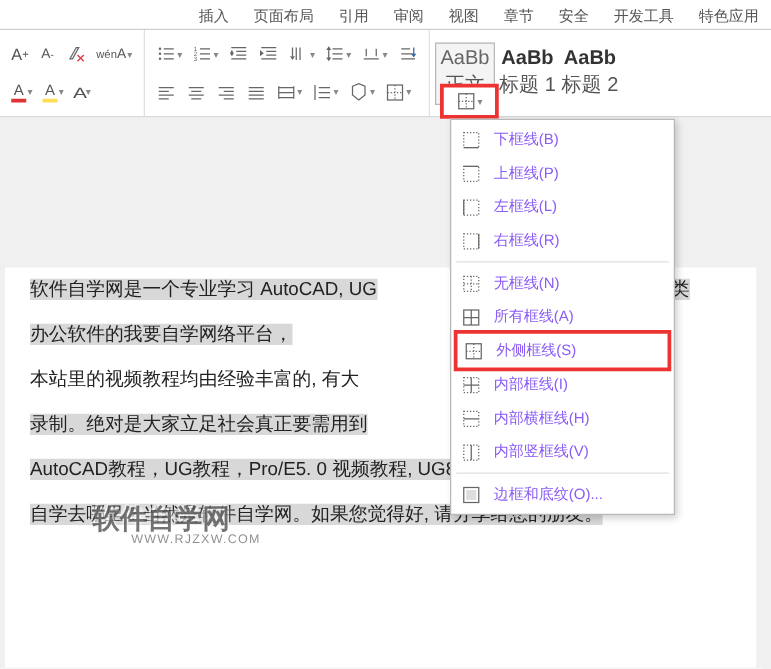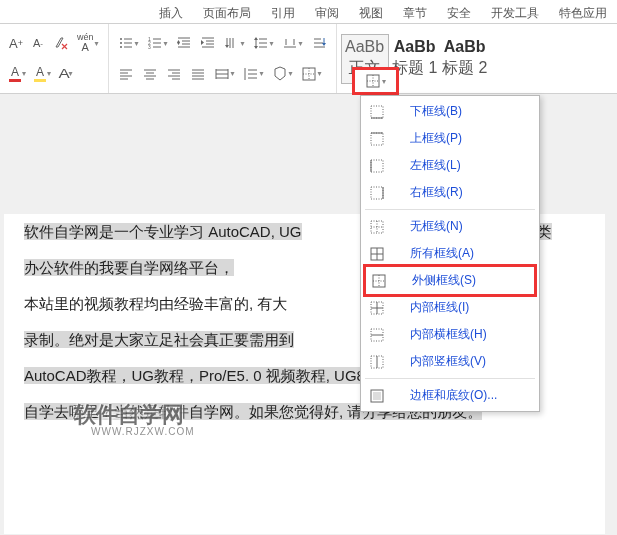--- a/index.html
+++ b/index.html
@@ -25,27 +25,27 @@
 
 .border-btn-hl { position: absolute; left: 352px; top: 67px; width: 47px; height: 28px; border: 3px solid #e33; background: #fff; display: flex; align-items: center; justify-content: center; z-index: 5; }
 
 .document-area { position: relative; background: #f0f0f0; height: 441px; padding-top: 120px; }
 .page { background: #fff; margin: 0 12px 0 4px; padding: 0 20px; min-height: 320px; position: relative; }
 .doc-text { font-size: 15px; line-height: 2.4; color: #222; background: #d8d8d8; display: inline; }
 .doc-line { margin: 0; }
 .no-sel { background: #fff; }
 
 .dropdown { position: absolute; left: 360px; top: 95px; width: 180px; background: #fff; border: 1px solid #b8b8b8; box-shadow: 2px 2px 6px rgba(0,0,0,0.2); z-index: 10; padding: 2px 0; }
-.dropdown-item { display: flex; align-items: center; padding: 5px 12px 5px 8px; font-size: 12px; color: #1d4ed8; cursor: pointer; gap: 25px; }
+.dropdown-item { display: flex; align-items: center; padding: 5px 12px 5px 8px; font-size: 12px; color: #8b5cf6; cursor: pointer; gap: 10px; }
 .dropdown-item.highlighted { border: 3px solid #e33; margin: -3px 2px; padding: 5px 9px 5px 5px; }
 .dropdown-sep { height: 1px; background: #e0e0e0; margin: 3px 4px; }
 .dd-icon { width: 16px; height: 16px; flex-shrink: 0; }
 
 .watermark { position: absolute; left: 74px; top: 400px; font-size: 22px; font-weight: bold; color: rgba(0,0,0,0.55); text-shadow: 1px 1px 2px rgba(255,255,255,0.8), -1px -1px 2px rgba(255,255,255,0.8); pointer-events: none; z-index: 4; }
-.watermark-sub { position: absolute; left: 91px; top: 426px; font-size: 10px; color: rgba(0,0,0,0.45); letter-spacing: 1px; pointer-events: none; z-index: 4; }
+.watermark-sub { position: absolute; left: 105px; top: 426px; font-size: 10px; color: rgba(0,0,0,0.45); letter-spacing: 1px; pointer-events: none; z-index: 4; }
 
 .icon-stroke { stroke: #666; stroke-width: 1; fill: none; }
 .icon-fill { fill: #666; }
 .dotted { stroke-dasharray: 1 1.5; }
 </style>
 </head>
 <body>
 
 <div class="tab-bar">
   <div class="tab">插入</div>
@@ -70,21 +70,21 @@
           <span style="font-size:11px">A</span>
           <span style="font-size:8px;vertical-align:super">-</span>
         </span>
       <span class="rbtn">
           <svg viewBox="0 0 16 16">
             <path class="icon-stroke" d="M3 12 L8 3 L10 3 L5 12 Z"></path>
             <path stroke="#d44" stroke-width="1.2" d="M9 9 L14 14 M14 9 L9 14"></path>
           </svg>
         </span>
       <span class="rbtn">
-          <span style="display:flex;flex-direction:column;line-height:1;align-items:center">
+          <span style="display:flex;flex-direction:row;line-height:1;align-items:center">
             <span class="pinyin">wén</span>
             <span style="font-size:11px">A</span>
           </span>
           <span class="dd">▾</span>
         </span>
     </div>
     <div class="ribbon-row">
       <span class="rbtn">
           <span style="border-bottom:3px solid #d33;padding:0 2px">A</span>
           <span class="dd">▾</span>

